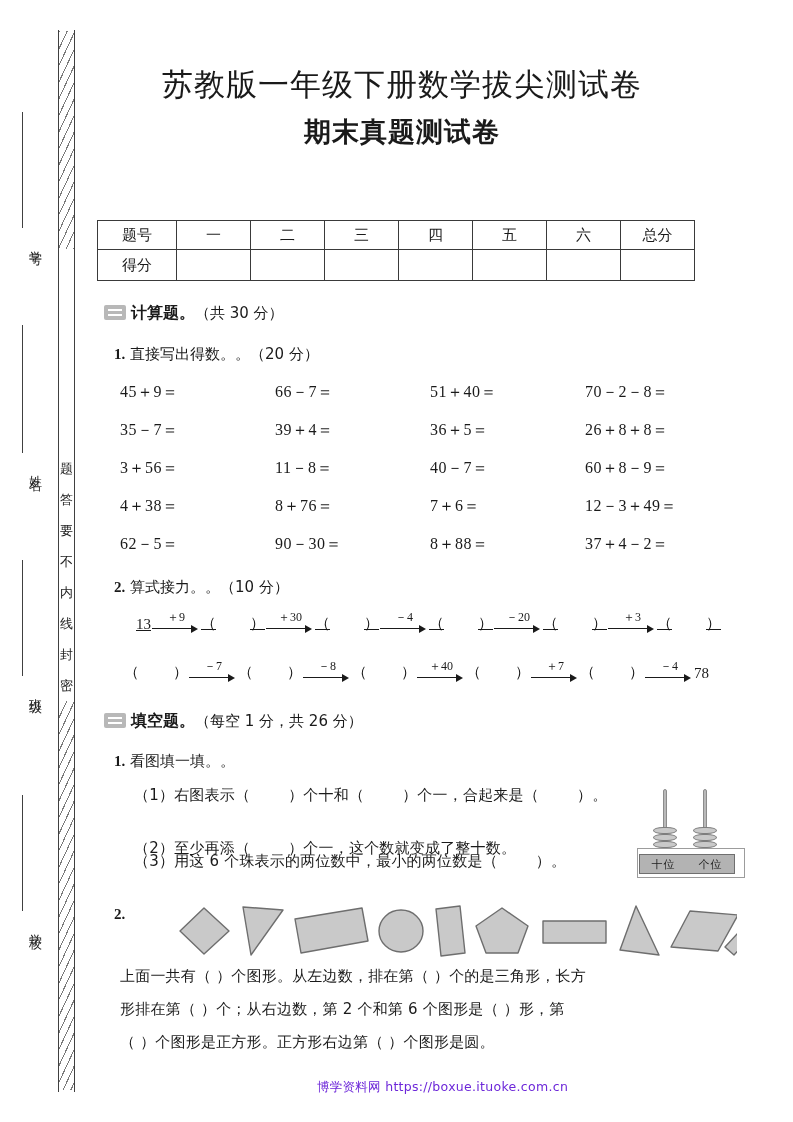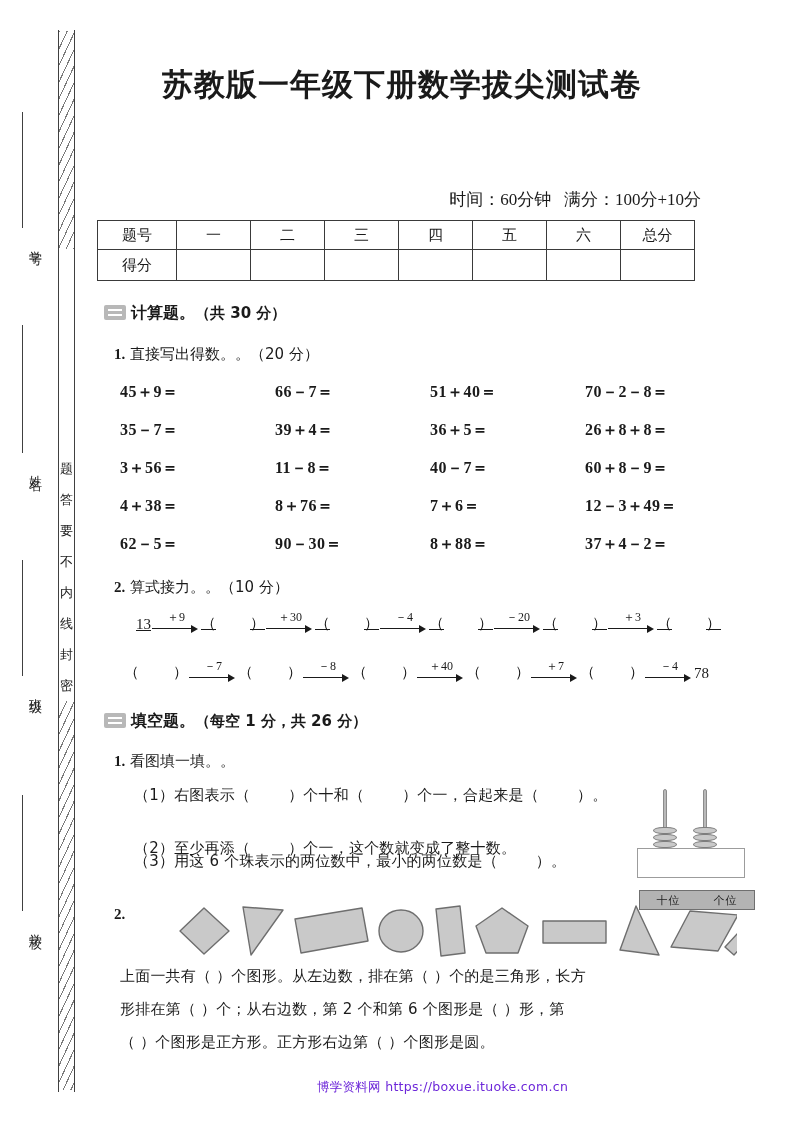--- a/index.html
+++ b/index.html
@@ -101,21 +101,21 @@
     left: 92px; top: 0;
     width: 701px; height: 1122px;
   }
 
   .title-main {
     position: absolute;
     left: 0; top: 64px;
     width: 620px;
     text-align: center;
     font-size: 31px;
-    font-weight: bold;
+    font-weight: normal;
     letter-spacing: 1px;
     font-family: "DejaVu Serif", "Liberation Serif", serif;
     white-space: nowrap;
   }
   .title-sub {
     position: absolute;
     left: 0; top: 114px;
     width: 620px;
     text-align: center;
     font-size: 27px;
@@ -172,21 +172,21 @@
     content: "";
     position: absolute;
     left: 4px; right: 4px;
     height: 1.5px;
     background: #ffffff;
   }
   .sec-mark::before { top: 4px; }
   .sec-mark::after  { top: 9px; }
   .sec-mark.two::before { top: 4px; }
   .sec-mark.two::after  { top: 9px; }
-  .sec-points { font-weight: bold; font-size: 15px; }
+  .sec-points { font-weight: normal; font-size: 15px; }
 
   .q-label {
     position: absolute;
     font-size: 15px;
     font-family: "DejaVu Sans", sans-serif;
     white-space: nowrap;
   }
   .q-label .num {
     font-family: "Liberation Serif", serif;
     font-weight: bold;
@@ -199,21 +199,20 @@
     width: 620px;
     display: grid;
     grid-template-columns: repeat(4, 155px);
     row-gap: 17px;
   }
   .calc-grid .cell {
     font-size: 16px;
     font-family: "Liberation Serif", serif;
     white-space: nowrap;
     letter-spacing: 0.5px;
-    font-weight: bold;
   }
 
   
   .relay {
     position: absolute;
     font-family: "Liberation Serif", serif;
     font-size: 15px;
     display: flex;
     align-items: flex-end;
     white-space: nowrap;
@@ -291,32 +290,31 @@
     position: absolute;
     width: 24px; height: 7px;
     background: #c9c9c9;
     border: 1px solid #7d7d7d;
     border-radius: 50%/60%;
     box-sizing: border-box;
   }
   .abacus .bar {
     position: absolute;
     left: 2px; top: 69px;
-    width: 116px; height: 20px;
+    width: 96px; height: 20px;
     background: #b3b3b3;
     border: 1px solid #6f6f6f;
     box-sizing: border-box;
     display: flex;
     align-items: center;
     justify-content: space-around;
     font-size: 11px;
     font-family: "DejaVu Sans", sans-serif;
     color: #1c1c1c;
     letter-spacing: 1px;
-    margin-top: 36px;
   }
   .abacus .frame {
     position: absolute;
     left: 0; top: 63px;
     width: 108px; height: 30px;
     border: 1px solid #9c9c9c;
     box-sizing: border-box;
   }
 
   
@@ -377,24 +375,22 @@
       <div class="field-block" style="top:795px;height:267px;">
         <div class="field-label" style="top:98px;">学校</div>
         <div class="field-line" style="top:-30px;height:116px;"></div>
       </div>
     </div>
   </div>
 
   <div id="content">
 
     <div class="title-main">苏教版一年级下册数学拔尖测试卷</div>
-
-    <div class="exam-meta">
-      <span class="cjk">时间：</span><span>60分钟</span>&nbsp;&nbsp;&nbsp;<span class="cjk">满分：</span><span>100分+10分</span>
-    </div>
+    <div class="title-sub">期末真题测试卷</div>
+
 
     <table class="score-table">
       <tbody>
           <tr>
         <td class="lead">题号</td>
         <td>一</td>
         <td>二</td>
         <td>三</td>
         <td>四</td>
         <td>五</td>

